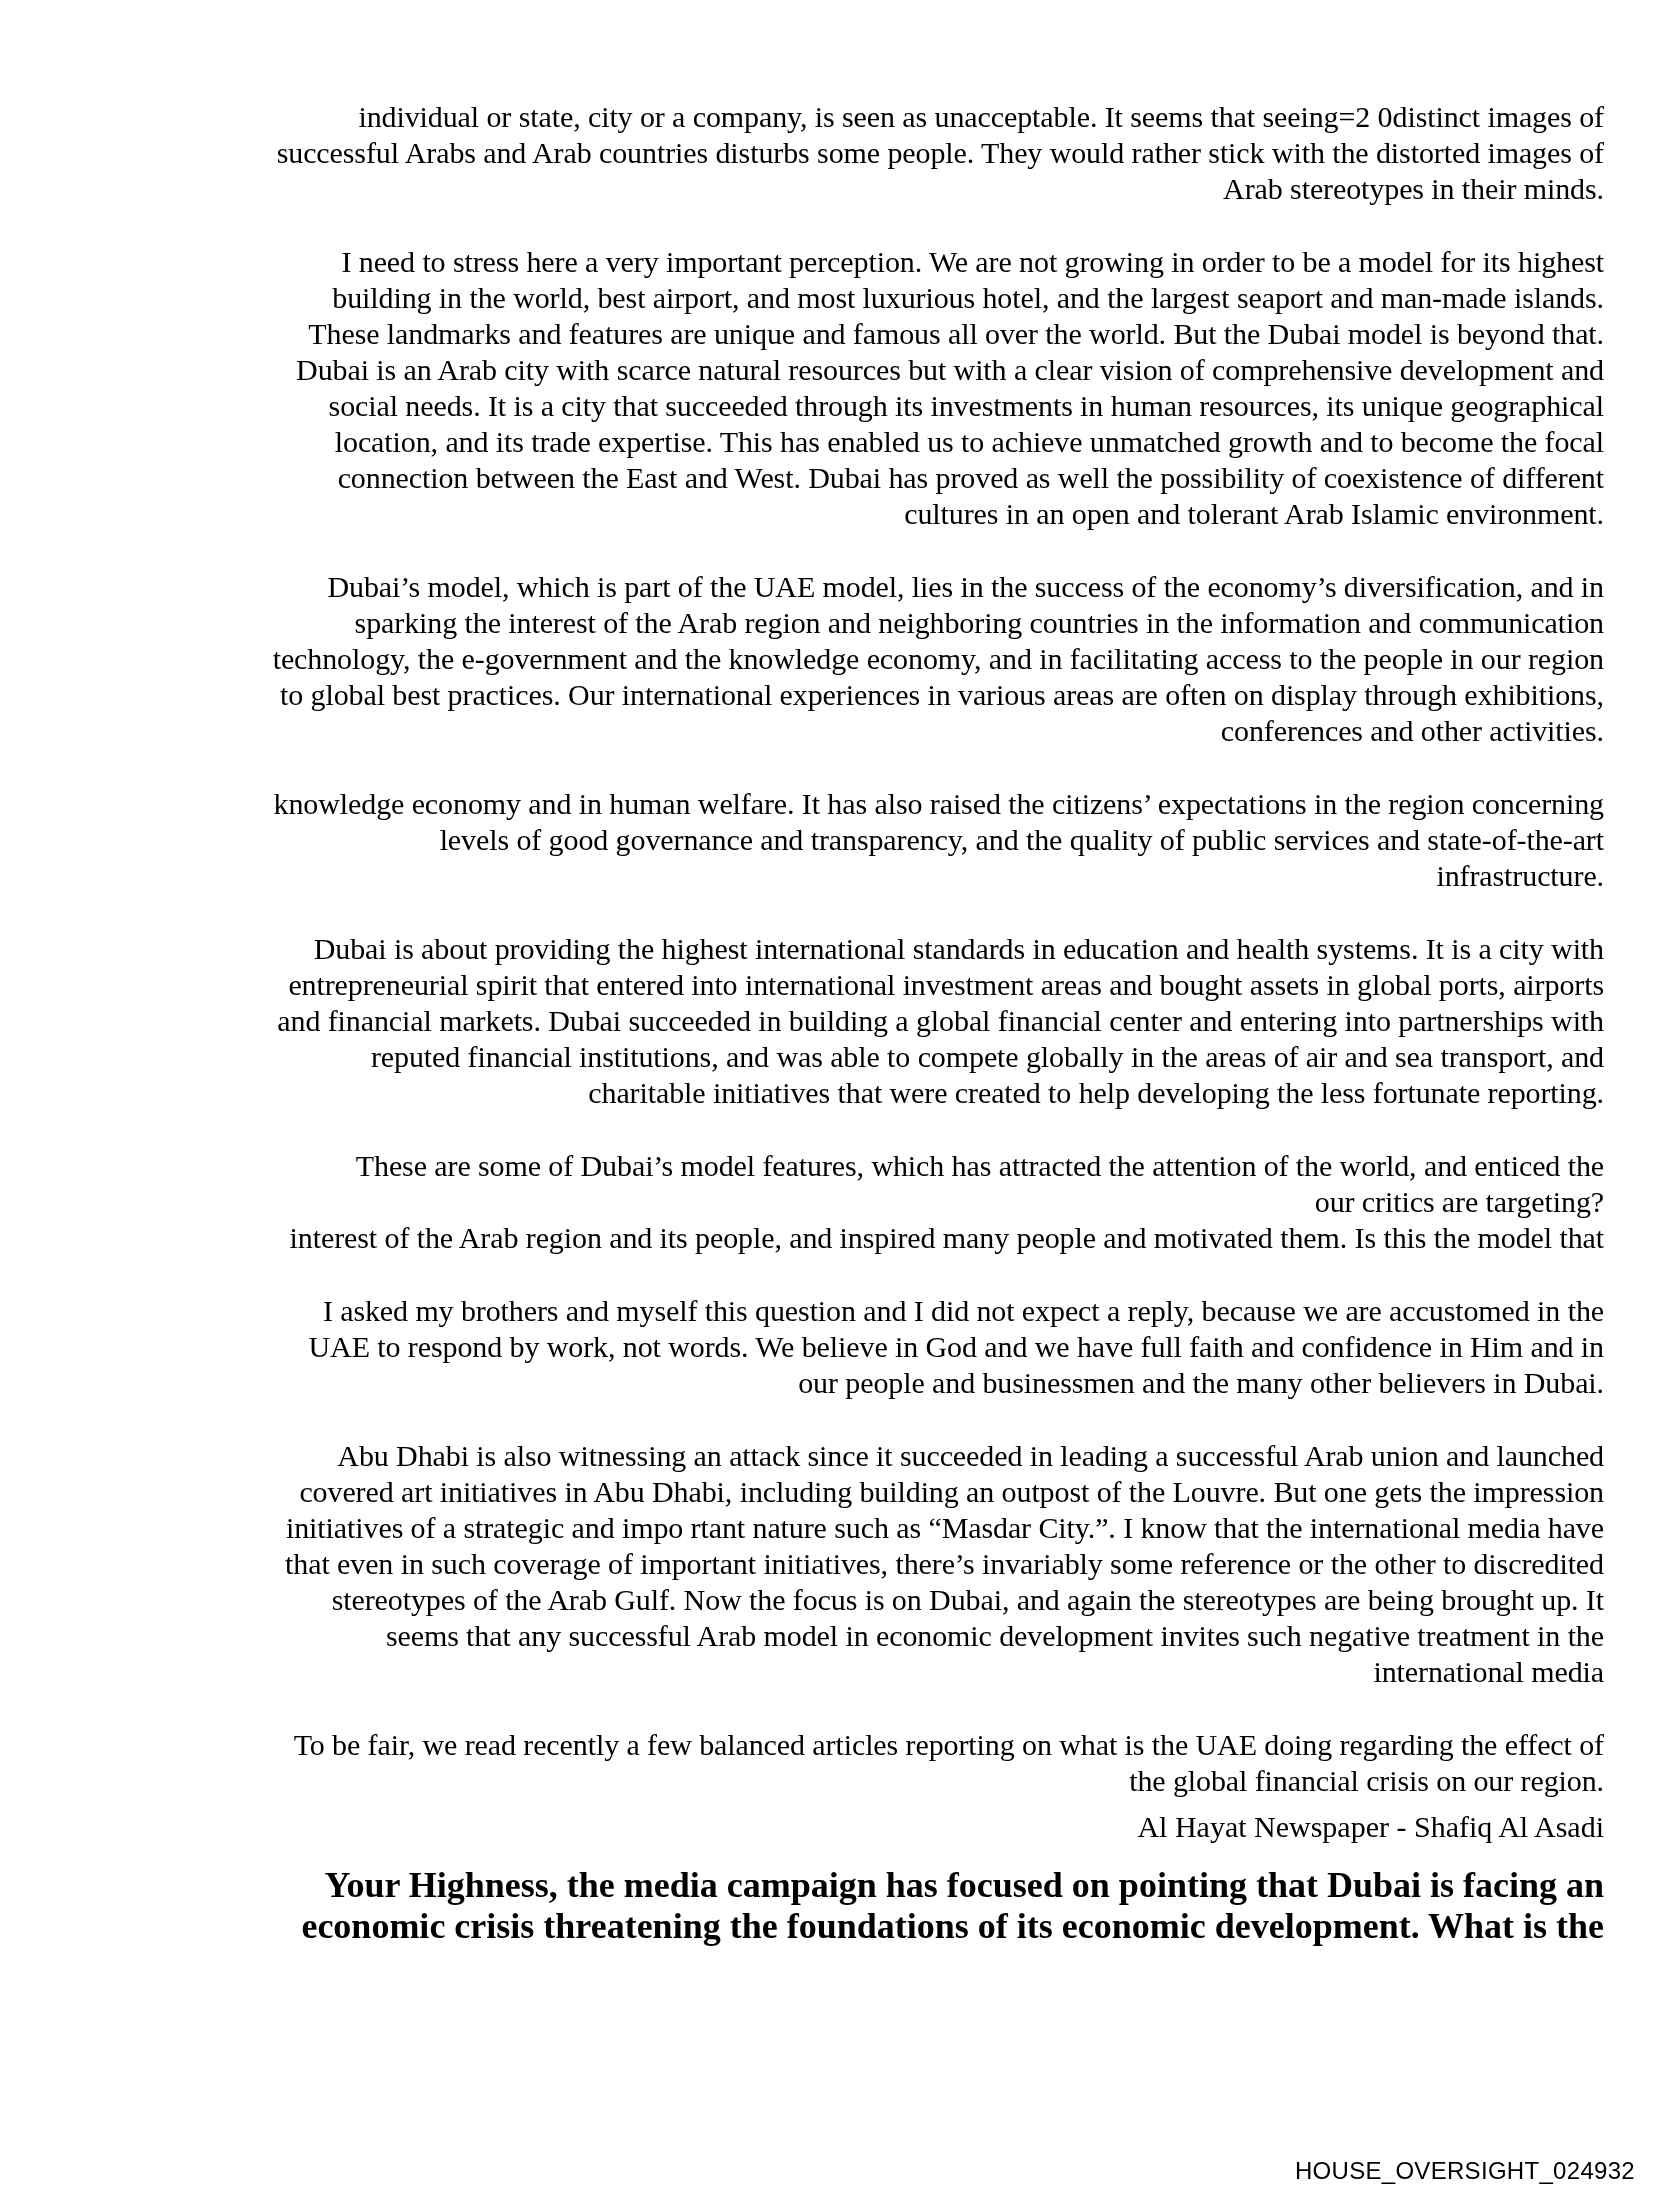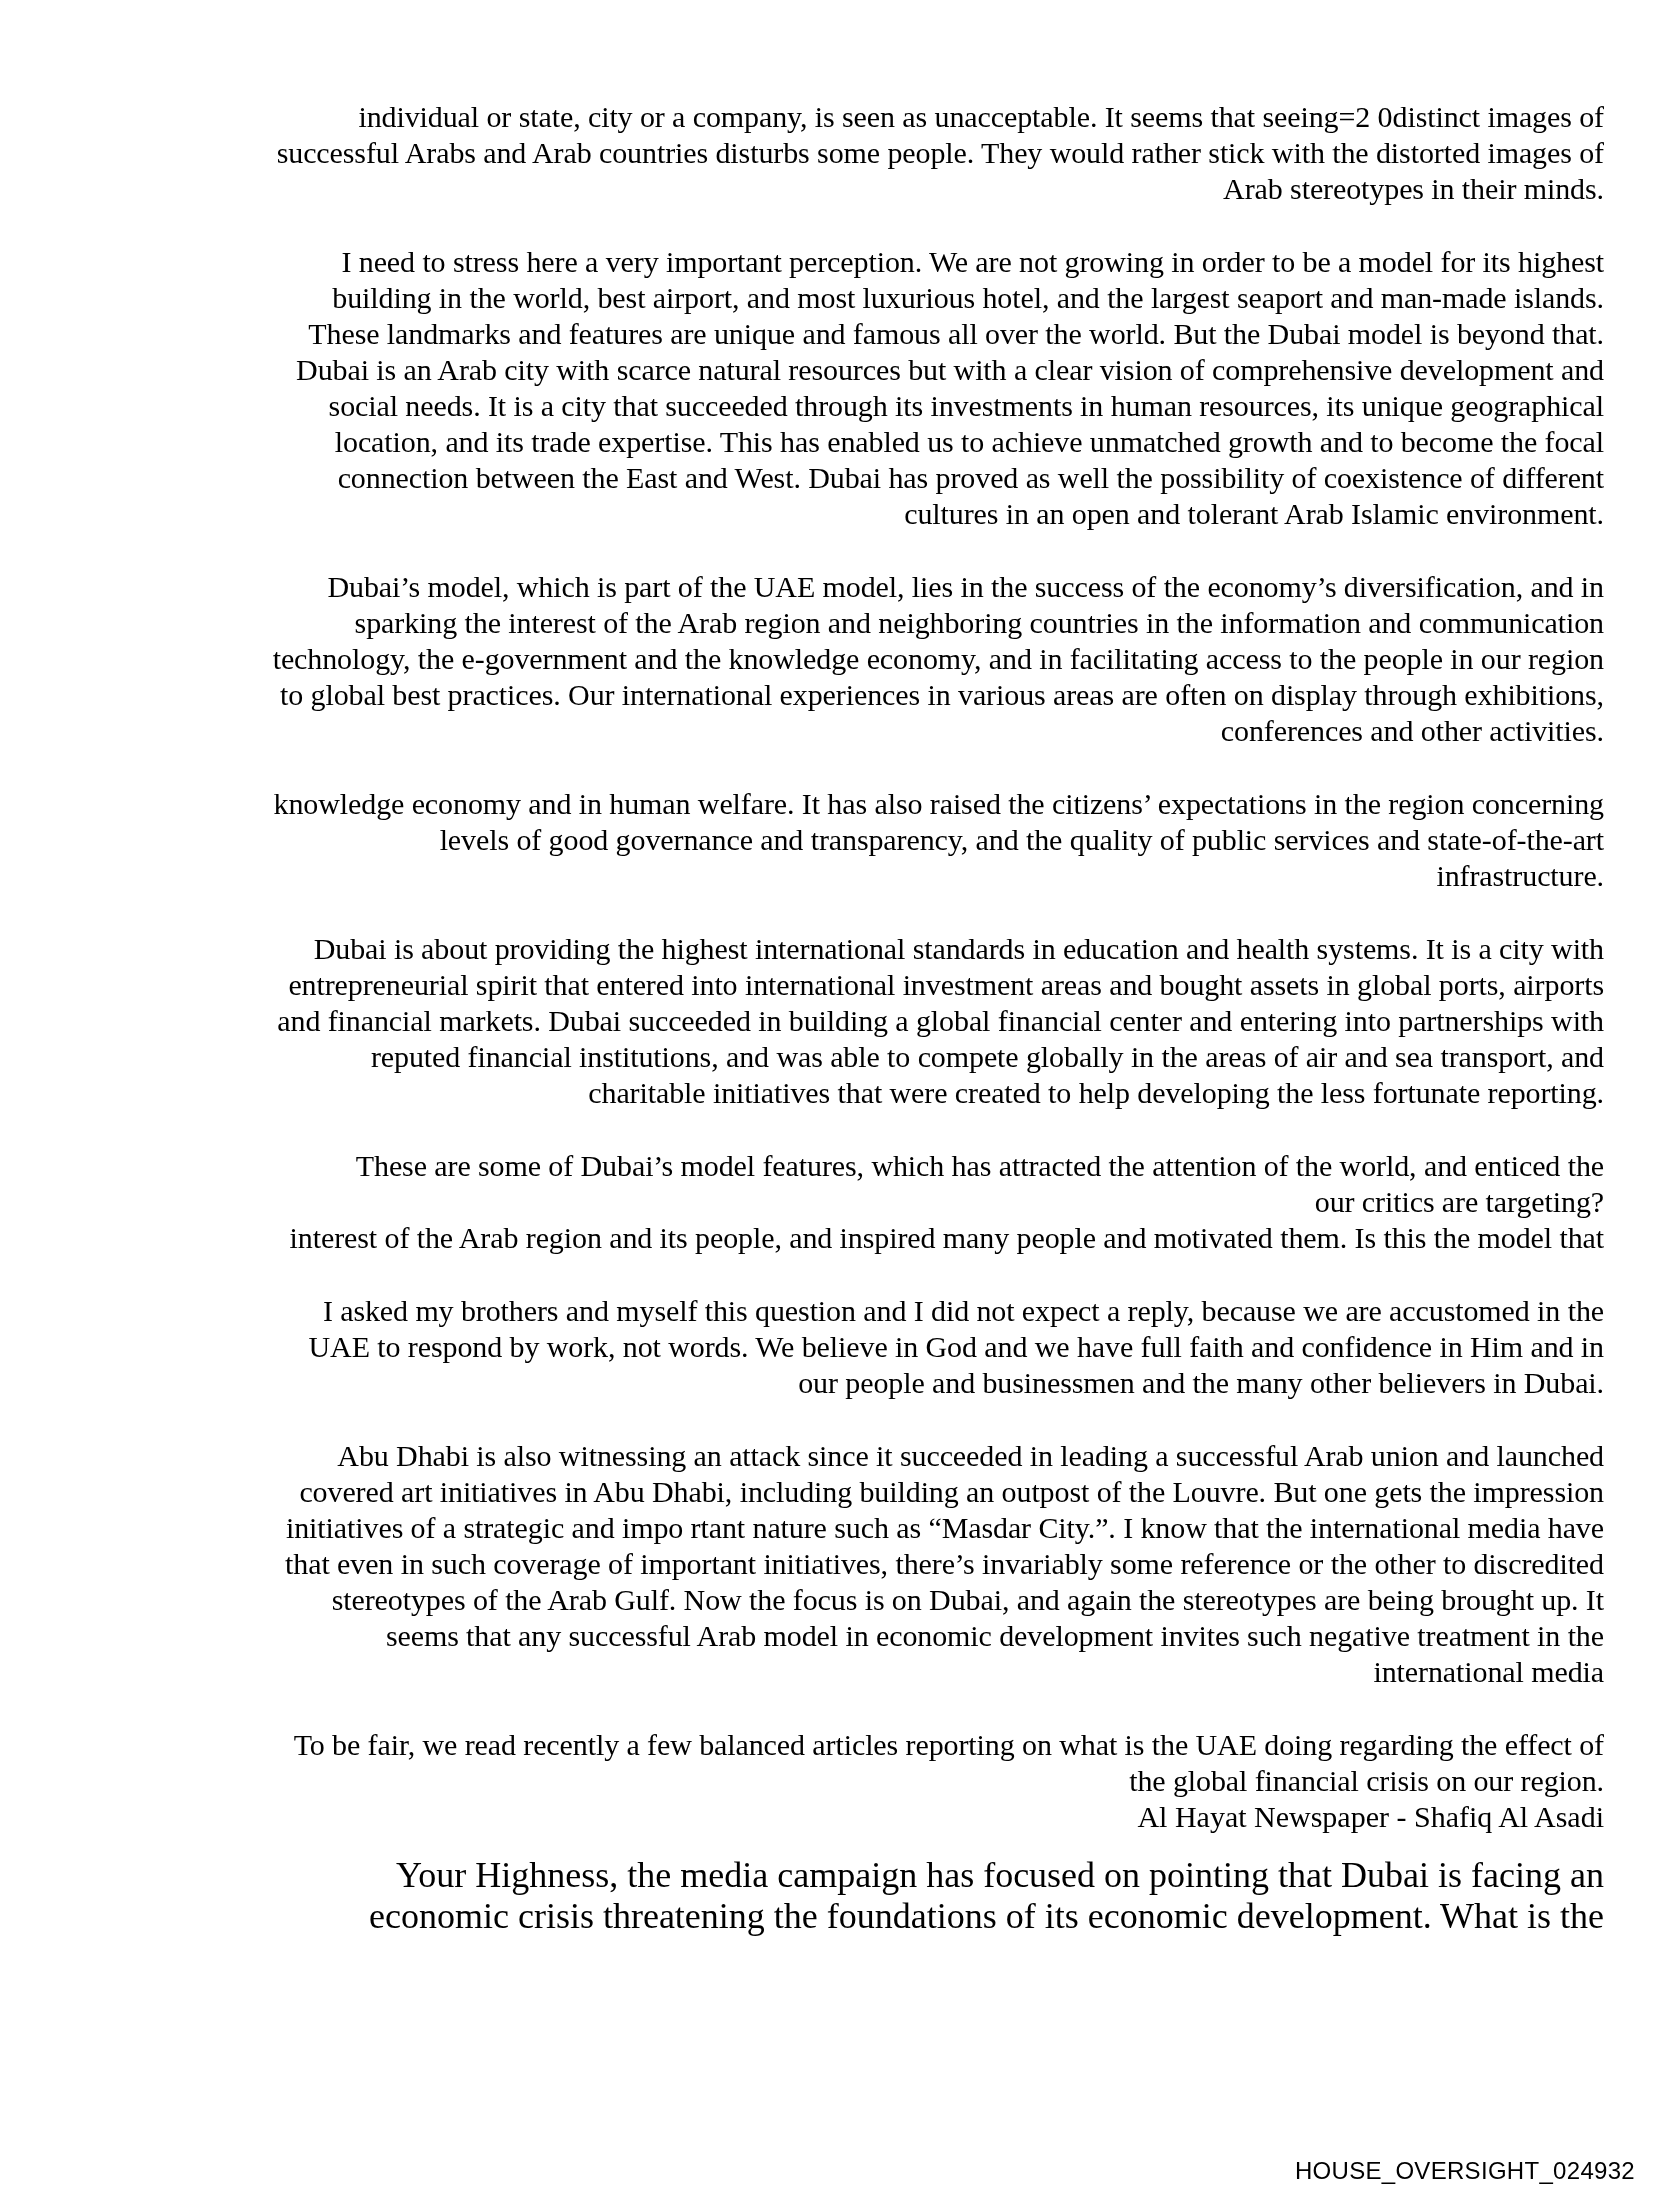--- a/index.html
+++ b/index.html
@@ -25,29 +25,29 @@
   .para {
     margin: 0 0 37px 0;
     font-size: 30px;
     line-height: 36px;
     letter-spacing: -0.1px;
   }
   .para .line {
     display: block;
     white-space: nowrap;
   }
-  .para.tight { margin-bottom: 0; }
+  .para.tight { margin-bottom: 10px; }
   .attribution {
     font-size: 30px;
     line-height: 36px;
     margin: 0 0 20px 0;
     white-space: nowrap;
   }
   .question {
-    font-weight: normal;
+    font-weight: bold;
     font-size: 36px;
     line-height: 41px;
     margin: 0;
   }
   .question .line {
     display: block;
     white-space: nowrap;
   }
   .footer-stamp {
     position: absolute;

